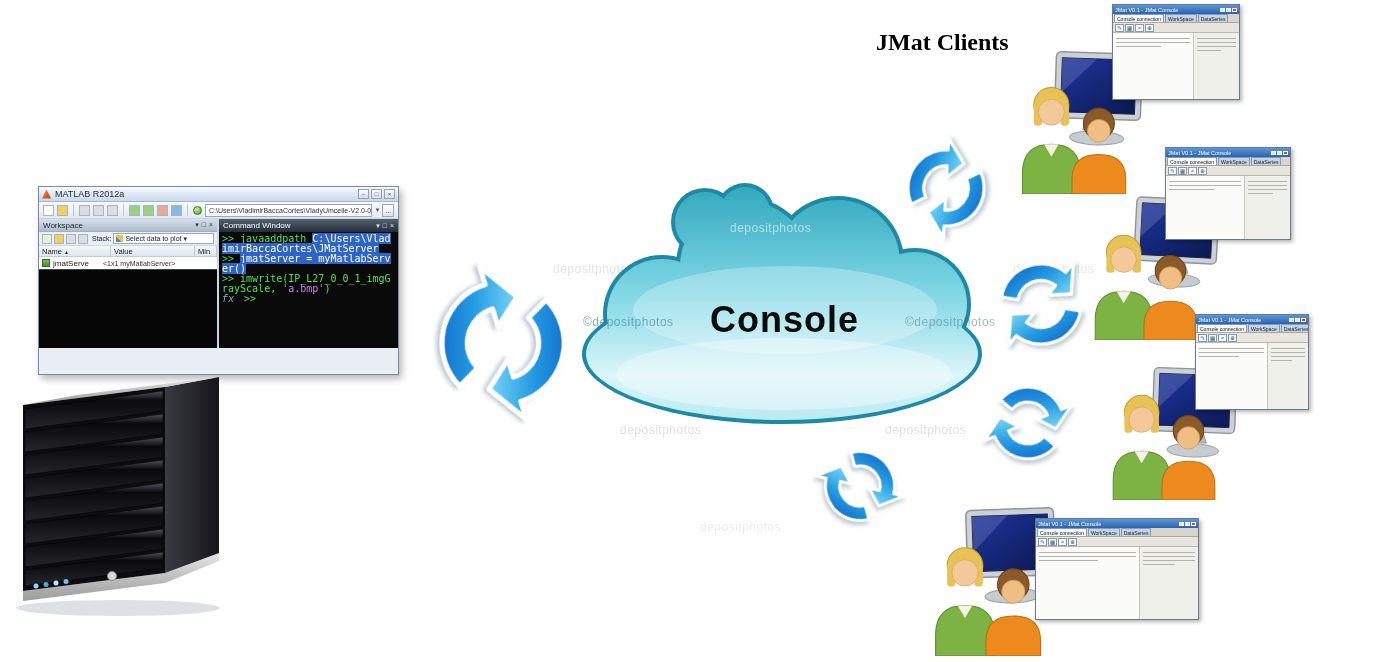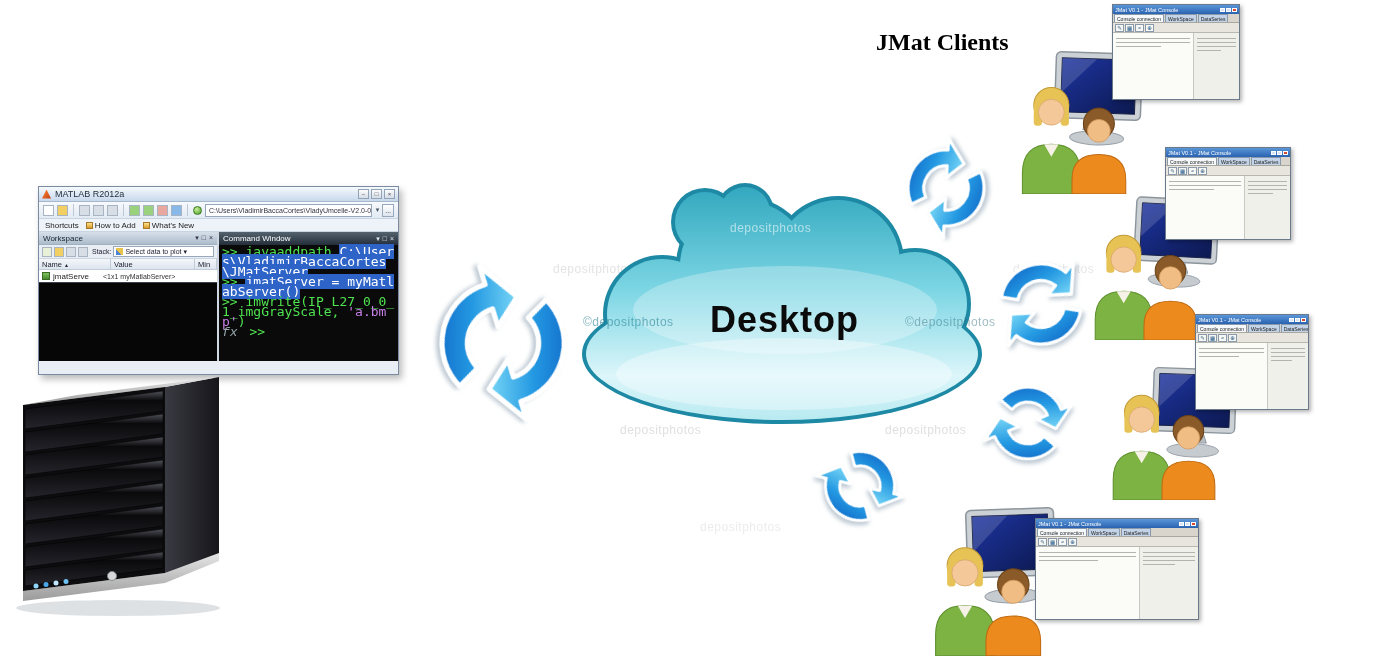--- a/index.html
+++ b/index.html
@@ -64,21 +64,21 @@
     border-bottom:1px solid #c0ccd8;padding:0 3px;line-height:11px;overflow:hidden;white-space:nowrap}
   .c-name{width:72px}.c-value{width:84px}.c-min{flex:1}
   .ws-row{display:flex;height:12px;align-items:center;font-size:8px;background:#fff}
   .var-icon{width:8px;height:8px;margin:0 3px 0 3px;background:
     linear-gradient(#7cc25a,#4a8a2e);border:1px solid #3a6a24;flex:0 0 auto}
   .ws-row .rv{font-size:7px;color:#333;margin-left:14px;white-space:nowrap}
   .ws-black{flex:1;background:#060606;border-top:1px solid #39404a}
   .cmd-panel{flex:1;display:flex;flex-direction:column;background:#0a0a0a}
   .cmd-header{height:13px;background:linear-gradient(#54636f,#232e3a);color:#fff;display:flex;
     align-items:center;padding:0 4px;font-size:8px}
-  .cmd-body{flex:1;padding:2px 3px;font-family:"DejaVu Sans Mono",monospace;font-size:13px;
+  .cmd-body{flex:1;padding:2px 3px;font-family:"DejaVu Sans Mono",monospace;font-size:10px;
     line-height:10px;color:#4fe34f;word-break:break-all}
   .sel{background:#2e64c8;color:#fff}
   .mstr{color:#c77fe8}
   .fx{font-style:italic;color:#9aa8b0;font-family:Liberation Mono, monospace;margin-right:4px}
 
   
   .jmat-mini{position:absolute;background:#ece9e2;border:1px solid #6a7a8a;
     box-shadow:2px 2px 4px rgba(0,0,0,.3);font-size:5.5px;color:#222;overflow:hidden}
   .jm-titlebar{height:9px;background:linear-gradient(#5a96d8,#2a62b0);color:#fff;display:flex;
     align-items:center;padding:0 2px;font-size:5.5px;white-space:nowrap}
@@ -184,21 +184,21 @@
       <circle cx="345" cy="142" r="52"></circle>
       <circle cx="135" cy="60" r="30"></circle>
       <circle cx="175" cy="50" r="25"></circle>
     </g>
     <ellipse cx="215" cy="148" rx="152" ry="44" fill="#ffffff" opacity="0.28"></ellipse>
     <ellipse cx="214" cy="212" rx="168" ry="36" fill="#ffffff" opacity="0.35"></ellipse>
   </svg>
   <span class="wm" style="left:730px;top:221px;color:#ffffff;opacity:.55">depositphotos</span>
   <span class="wm" style="left:583px;top:315px;color:#1b7a8e;opacity:.55"><span>©</span><span>depositphotos</span></span>
   <span class="wm" style="left:905px;top:315px;color:#2a6a7e;opacity:.45"><span>©</span><span>depositphotos</span></span>
-  <div class="net-label">Desktop</div>
+  <div class="net-label">Console</div>
 
   <svg class="sync-arrow" style="left:418px;top:258px;transform:rotate(115deg)" width="170" height="170">
       <use href="#syncArrow"></use>
     </svg>
   <svg class="sync-arrow" style="left:893px;top:135px;transform:rotate(-45deg)" width="106" height="106">
       <use href="#syncArrow"></use>
     </svg>
   <svg class="sync-arrow" style="left:985px;top:248px;transform:rotate(-10deg)" width="112" height="112">
       <use href="#syncArrow"></use>
     </svg>
@@ -229,33 +229,20 @@
       <span class="tb-sep"></span>
       <span class="tb-icon" style="background:#9ad17c"></span>
       <span class="tb-icon" style="background:#9ad17c"></span>
       <span class="tb-icon" style="background:#e8a8a0"></span>
       <span class="tb-icon" style="background:#88b8e8"></span>
       <span class="tb-sep"></span>
       <span class="go-dot"></span>
       <span class="mw-path">C:\Users\VladimirBaccaCortes\VladyUmcelle-V2.0-0-JMat-WorkingDirectory</span>
       <span class="mw-path-dd">▾</span>
       <span class="mw-browse">...</span>
-    </div>
-    <div class="mw-shortcuts">
-      <span class="sc-item">
-          <span>Shortcuts</span>
-        </span>
-      <span class="sc-item">
-          <span class="sc-icon"></span>
-          <span>How to Add</span>
-        </span>
-      <span class="sc-item">
-          <span class="sc-icon"></span>
-          <span>What's New</span>
-        </span>
     </div>
     <div class="mw-body">
       <div class="ws-panel">
         <div class="ws-header">
           <span>Workspace</span>
           <span class="panel-hicons">
             <span>▾</span>
             <span>□</span>
             <span>×</span>
           </span>

